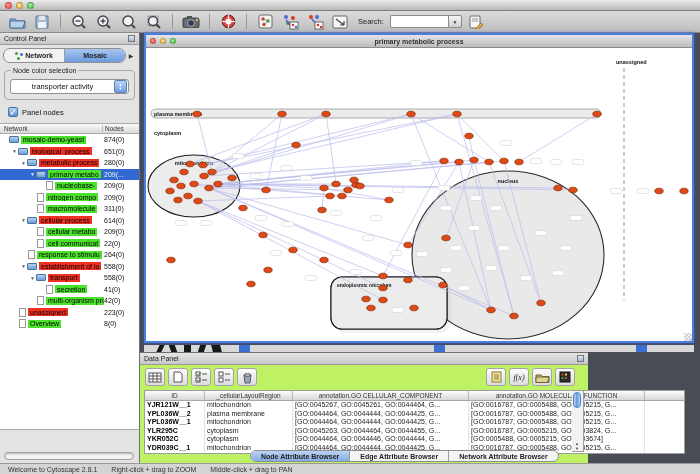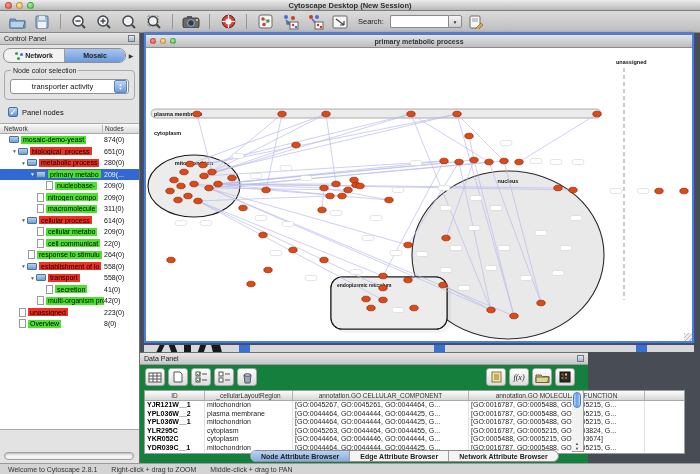--- a/index.html
+++ b/index.html
@@ -81,21 +81,21 @@
   .nw-title .light { width:6px; height:6px; }
   .nw-title .wtitle { position:absolute; left:0; right:0; text-align:center; font-weight:bold; font-size:7px; color:#333; }
   .canvas { width:546px; height:293px; background:#fff; position:relative; }
   .resize-grip { position:absolute; right:0; bottom:0; width:8px; height:8px; background:repeating-linear-gradient(135deg,#bbb 0 1px,#eee 1px 3px); }
 
   .bg-strip { position:absolute; left:4px; top:312px; width:550px; height:7px; background:#d8d8d8; overflow:hidden; }
   .bg-strip .blk { position:absolute; top:0; height:7px; background:#16181c; }
   .bg-strip .blu { position:absolute; top:0; height:7px; width:11px; background:#3b6fd1; }
 
   
-  .data-panel { position:absolute; left:0; top:319px; width:448px; height:111px; background:#15803d; border-top:1px solid #6f6f6f; }
+  .data-panel { position:absolute; left:0; top:319px; width:448px; height:111px; background:#bef264; border-top:1px solid #6f6f6f; }
   .dp-toolbar { height:24px; display:flex; align-items:center; padding:0 5px; gap:3px; }
   .dbtn { width:20px; height:18px; border:1px solid #a3a3a3; border-radius:3px; background:linear-gradient(#fdfdfd,#dcdcdc); display:flex; align-items:center; justify-content:center; }
   .dp-right { margin-left:auto; display:flex; gap:3px; margin-right:8px; }
   .fx { font-style:italic; font-size:8px; color:#222; font-family:"Liberation Serif",serif; }
 
   .dtable { position:absolute; left:4px; top:37px; width:541px; background:#fff; border:1px solid #9d9d9d; }
   .dt-head { display:flex; height:10px; background:linear-gradient(#fcfcfc,#d7d7d7); border-bottom:1px solid #a8a8a8; font-size:6.5px; color:#333; }
   .dt-head div { border-right:1px solid #b5b5b5; text-align:center; overflow:hidden; white-space:nowrap; line-height:10px; }
   .dt-row { display:flex; height:8.6px; font-size:7px; }
   .dt-row div { border-right:1px solid #e2e2e2; overflow:hidden; white-space:nowrap; padding-left:2px; line-height:8.6px; color:#222; }
@@ -119,21 +119,20 @@
 </style>
 </head>
 <body>
 
 <div class="titlebar">
   <div class="lights">
     <div class="light red"></div>
     <div class="light yellow"></div>
     <div class="light green"></div>
   </div>
-  <div class="wtitle">Cytoscape Desktop (New Session)</div>
 </div>
 
 <div class="toolbar">
   <div class="tbtn">
     <svg width="17" height="14">
         <path d="M1 4 h5 l2 2 h8 v7 h-15 z" fill="#8fb4da" stroke="#4d7196"></path>
         <path d="M1 6 h15 l-2 7 h-13 z" fill="#b9d2ec" stroke="#4d7196"></path>
       </svg>
   </div>
   <div class="tbtn">

